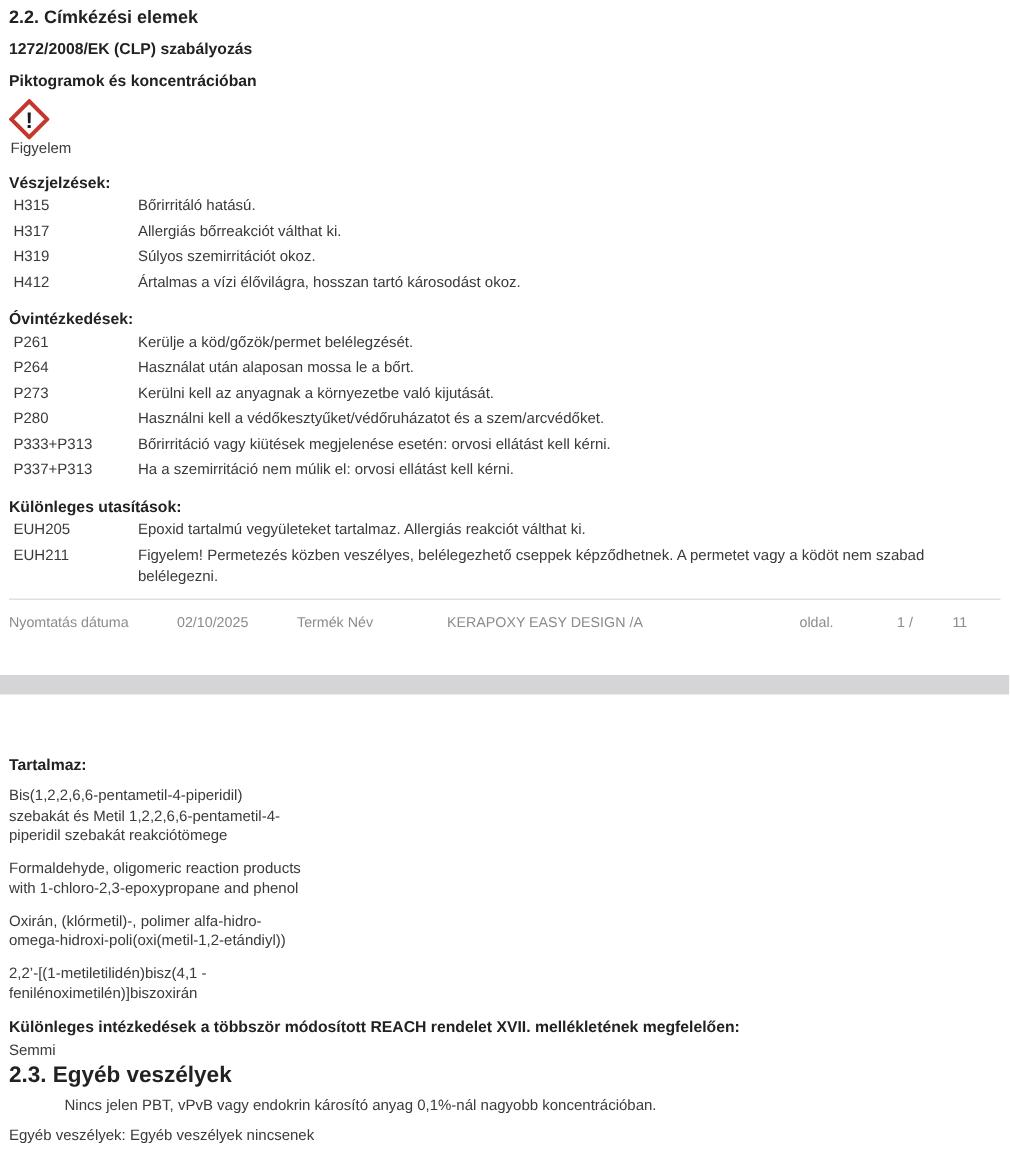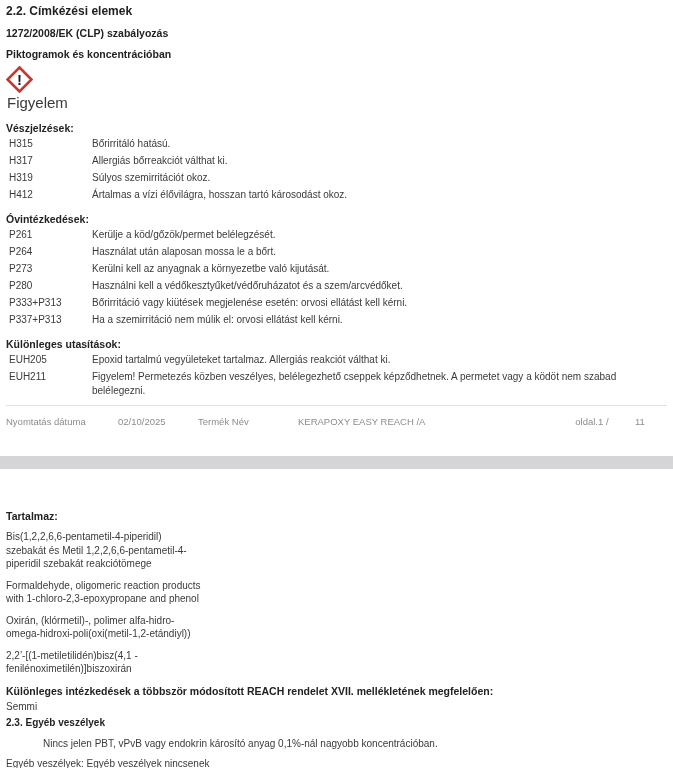--- a/index.html
+++ b/index.html
@@ -10,52 +10,52 @@
     color:#3a3a3a;
     font-size:10px;
     overflow:hidden;
     position:relative;
   }
   .content{padding:0 6px;}
   .h-main{font-size:12px;font-weight:bold;color:#222;margin:4px 0 0 0;}
   .h-sub{font-size:10.5px;font-weight:bold;color:#222;margin:9px 0 0 0;}
   .picto-wrap{margin:6px 0 0 0;}
   .picto{width:27px;height:27px;display:block;}
-  .picto-label{font-size:15px;margin:1px 0 0 1px;}
+  .picto-label{font-size:10px;margin:1px 0 0 1px;}
   .stmt-section{margin:0;}
   .stmt-head{font-size:10.5px;font-weight:bold;color:#222;margin:11px 0 3px 0;}
   .stmt-row{display:flex;line-height:14px;margin-bottom:3px;justify-content:flex-end;}
   .stmt-code{flex:0 0 83px;}
   .stmt-text{flex:1;max-width:575px;}
   .doc-footer{
     margin-top:7px;
     border-top:1px solid #e0e0e0;
     padding-top:10px;
     display:flex;
     font-size:9.5px;
     color:#8c8c8c;
     line-height:12px;
   }
   .f-label1{flex:0 0 112px;}
   .f-date{flex:0 0 80px;}
   .f-label2{flex:0 0 100px;}
   .f-product{flex:0 0 235px;}
-  .f-page-label{flex:0 0 65px;text-align:right;}
+  .f-page-label{flex:0 0 65px;}
   .f-page-cur{flex:0 0 37px;}
   .f-page-tot{flex:0 0 20px;}
   .page-separator{
     margin-top:28px;
     width:673px;height:13px;
     background:#d5d5d7;
   }
   .contains-head{font-size:10.5px;font-weight:bold;color:#222;margin:41px 0 0 0;}
   .substance{white-space:pre-line;line-height:13.5px;margin:8px 0 0 0;max-width:420px;}
   .reach-head{font-size:10.5px;font-weight:bold;color:#222;margin:9px 0 0 0;line-height:13px;}
   .plain-line{margin:2px 0 0 0;line-height:13px;}
-  .h-23{font-size:10px;font-weight:bold;color:#222;margin:3px 0 0 0;line-height:13px;}
+  .h-23{font-size:15px;font-weight:bold;color:#222;margin:3px 0 0 0;line-height:13px;}
   .pbt-line{margin:8px 0 0 37px;line-height:13px;}
   .other-line{margin:7px 0 0 0;line-height:13px;}
 </style>
 </head>
 <body>
 
 <div class="page">
   <div class="content">
 
     <div class="h-main">2.2. Címkézési elemek</div>
@@ -127,21 +127,21 @@
       <div class="stmt-row">
         <span class="stmt-code">EUH211</span>
         <span class="stmt-text">Figyelem! Permetezés közben veszélyes, belélegezhető cseppek képződhetnek. A permetet vagy a ködöt nem szabad belélegezni.</span>
       </div>
     </div>
 
     <div class="doc-footer">
       <span class="f-label1">Nyomtatás dátuma</span>
       <span class="f-date">02/10/2025</span>
       <span class="f-label2">Termék Név</span>
-      <span class="f-product">KERAPOXY EASY REACH /A</span>
+      <span class="f-product">KERAPOXY EASY DESIGN /A</span>
       <span class="f-page-label">oldal.</span>
       <span class="f-page-cur">1 /</span>
       <span class="f-page-tot">11</span>
     </div>
   </div>
 
   <div class="page-separator"></div>
 
   <div class="content">
     <div class="contains-head">Tartalmaz:</div>

